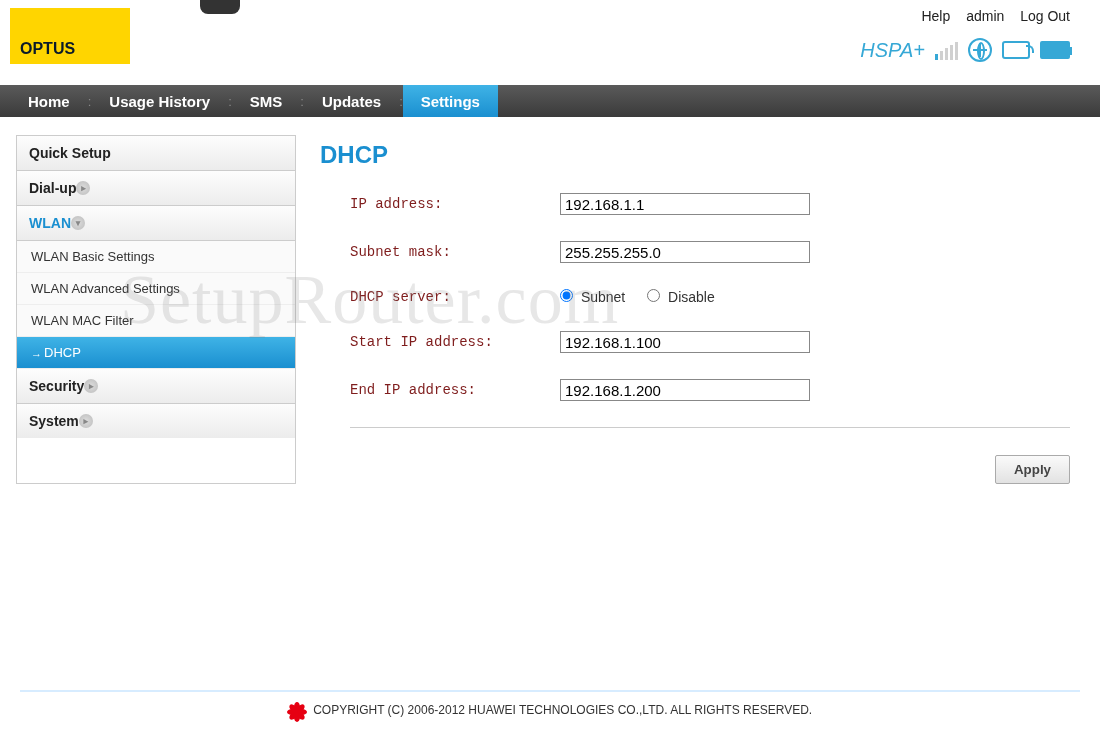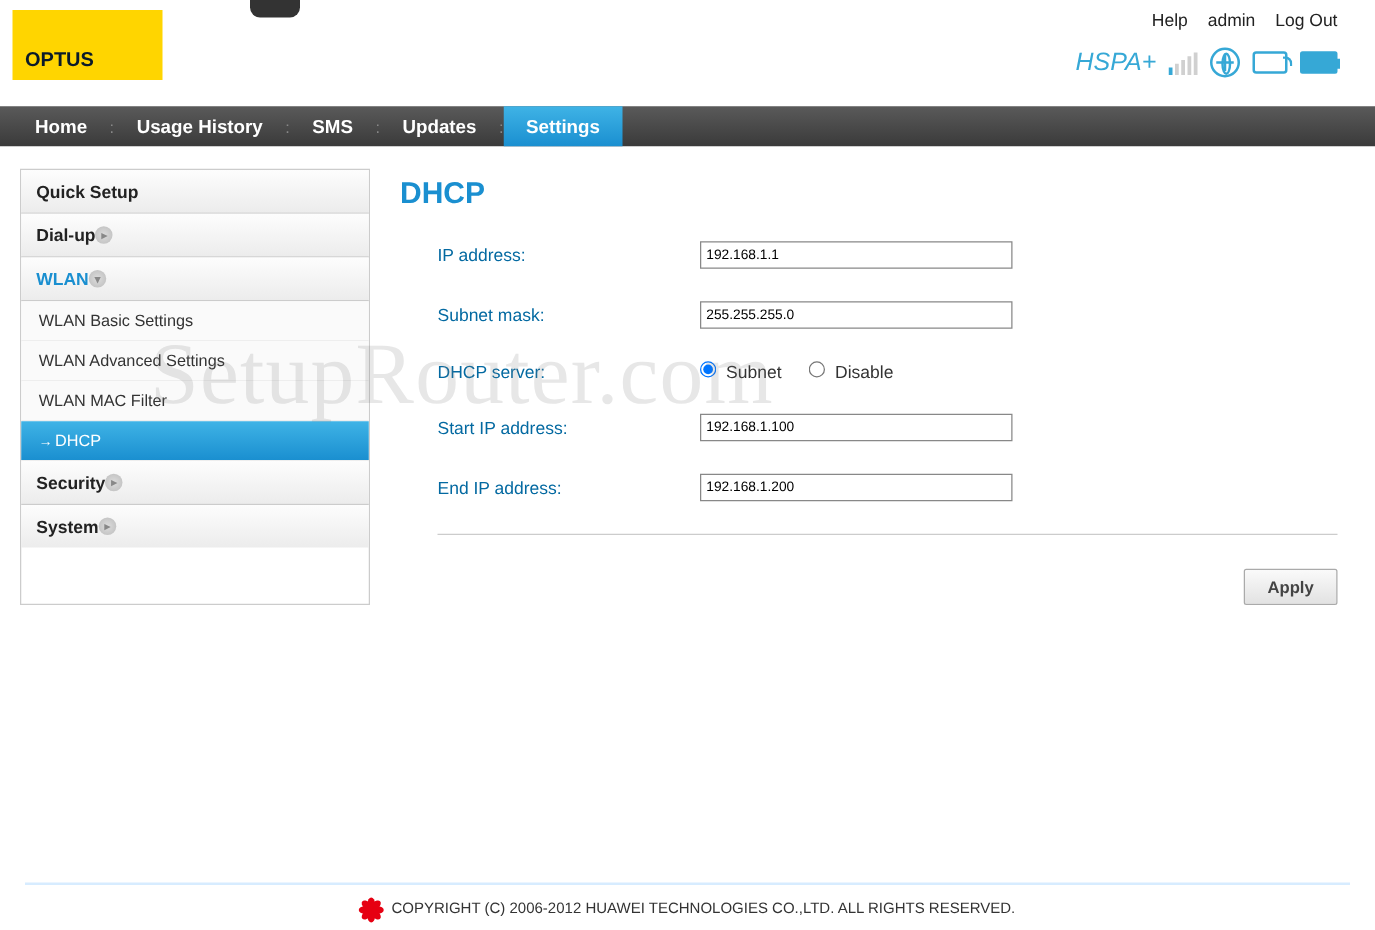--- a/index.html
+++ b/index.html
@@ -127,25 +127,25 @@
 
   .main { flex:1; }
   .page-title {
     color: #1a8fd0; font-size: 24px; font-weight: bold;
     margin: 6px 0 24px 0;
   }
   .form { padding-left: 30px; }
   .form-row {
     display:flex; align-items:center; margin-bottom: 26px;
   }
-  .form-label { width: 210px; color:#0369a1; font-size:14px; }
+  .form-label { width: 210px; color:#7f1d1d; font-size:14px;font-family:Liberation Mono, monospace; }
   .form-input {
     width: 250px; height: 22px;
     border: 1px solid #888; padding: 2px 4px;
-    font-size: 11px;
+    font-size: 15px;
     background: #fff;
   }
   .radio-group label { font-size:14px; margin-right:18px; }
   .radio-group input { margin-right:4px; }
   .divider { border-top:1px solid #ccc; margin: 10px 0 16px 0; }
   .apply-row { text-align:right; }
   .apply-btn {
     background: linear-gradient(#fafafa,#e2e2e2);
     border:1px solid #aaa; border-radius:2px;
     padding: 6px 18px; font-weight:bold; color:#444;
@@ -155,21 +155,21 @@
   .watermark {
     position:absolute; top:260px; left:120px; right:40px;
     font-size:70px; color:rgba(120,120,120,0.18);
     font-family: Georgia, serif; letter-spacing:1px;
     pointer-events:none; white-space:nowrap;
   }
   .footer {
     position:absolute; bottom:8px; left:0; right:0;
     text-align:center; font-size:12px; color:#333;
     border-top:2px solid #d7ecff; padding-top:10px;
-    margin: 0 20px;
+    margin: 16px 20px;
   }
   .hw-logo {
     display:inline-block; width:18px;height:18px; vertical-align:middle; margin-right:4px;
     position:relative;
   }
   .hw-logo span{
     position:absolute; width:6px;height:10px; background:#e60012;
     border-radius:50% 50% 0 0; left:6px; top:0; transform-origin:50% 100%;
   }
 </style>

